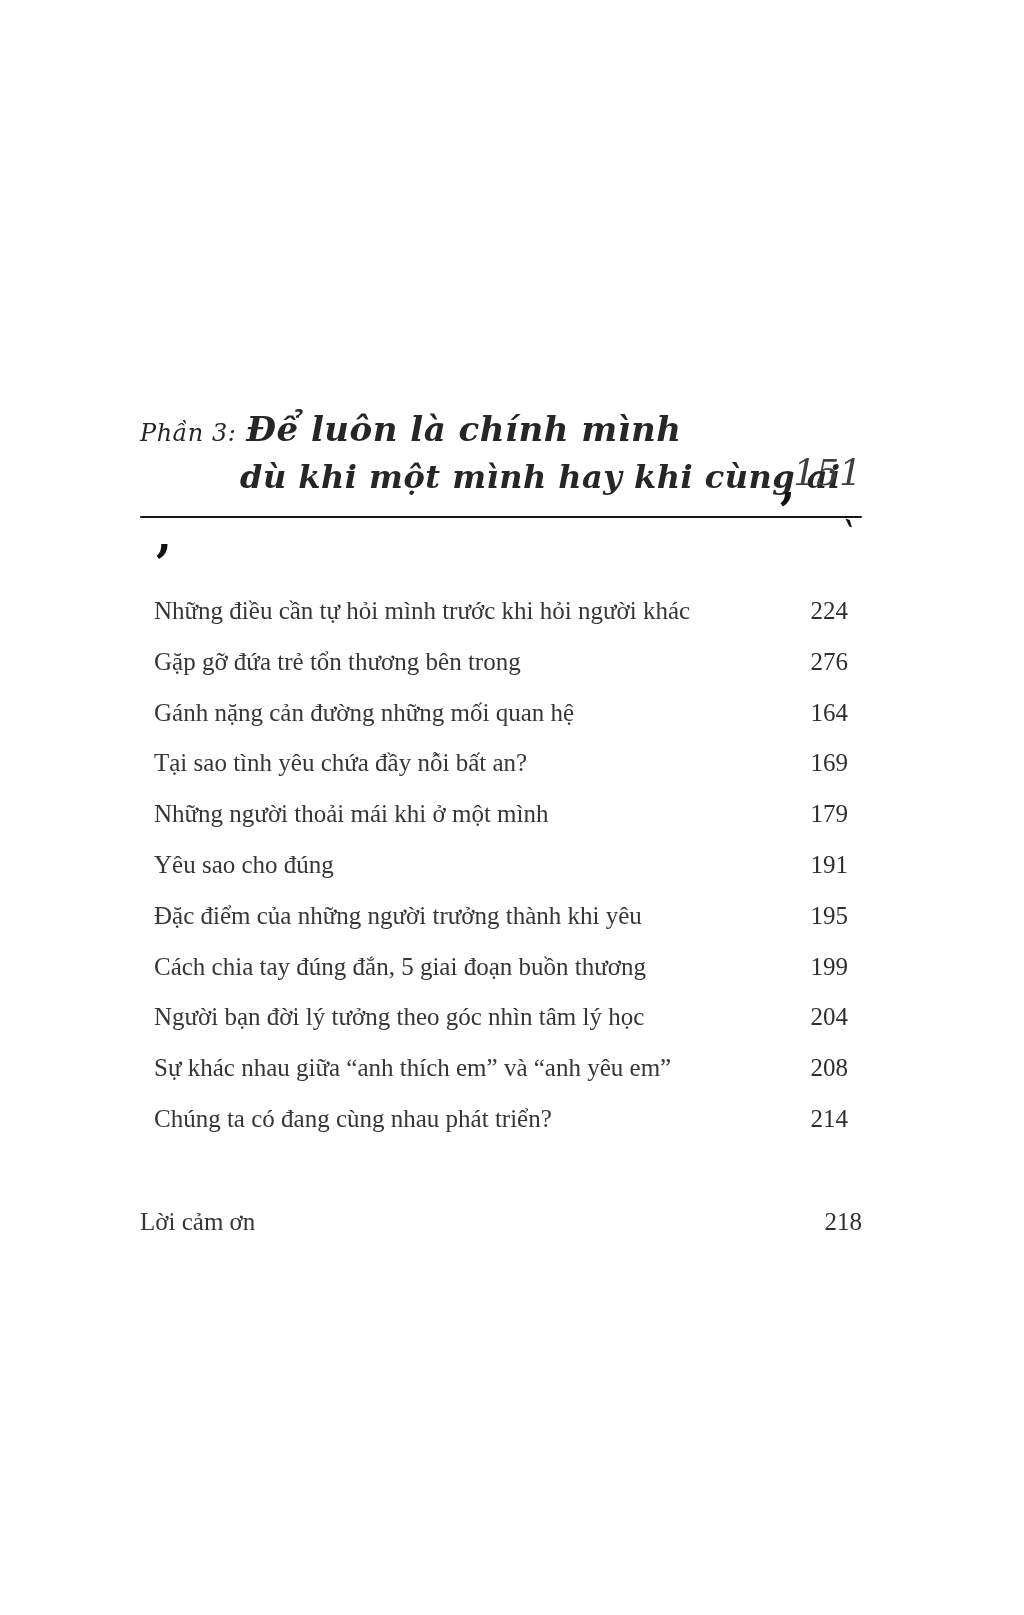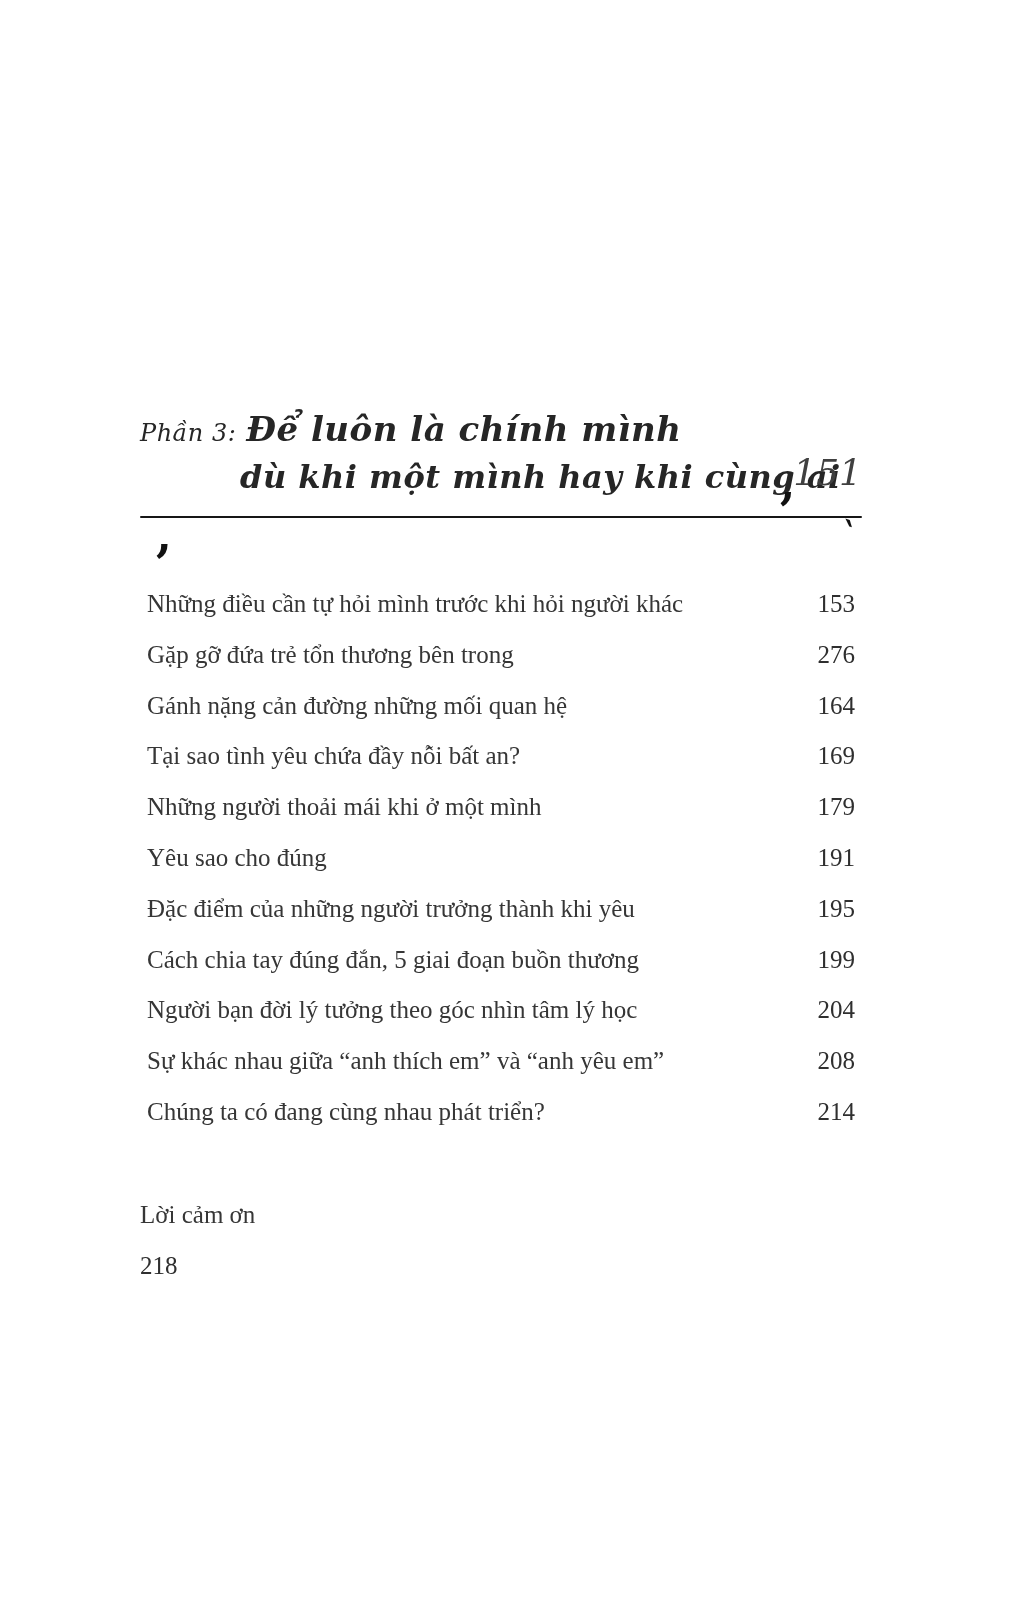--- a/index.html
+++ b/index.html
@@ -97,21 +97,21 @@
 
   
   .toc-area {
     position: absolute;
     top: 572px;
     left: 140px;
     width: 722px;
   }
   .toc-list {
     list-style: none;
-    margin: 7px;
+    margin: 14px;
     padding: 0;
   }
   .toc-row {
     display: flex;
     justify-content: space-between;
     align-items: baseline;
     height: 50.8px;
     line-height: 50.8px;
     font-size: 25px;
     color: #363636;
@@ -126,21 +126,20 @@
   }
   .ack-row {
     display: flex;
     justify-content: space-between;
     align-items: baseline;
     margin-top: 52px;
     height: 50.8px;
     line-height: 50.8px;
     font-size: 25px;
     color: #363636;
-    flex-direction: column;
   }
 </style>
 </head>
 <body>
 
 <div class="page">
 
   <div class="section-header">
     <div class="header-line1">
       <span class="part-label">Phần 3:</span><span class="title-script">Để luôn là chính mình</span>
@@ -152,21 +151,21 @@
 
   <div class="divider-rule"></div>
   <span class="ink-mark ink-left">,</span>
   <span class="ink-mark ink-right-upper">,</span>
   <span class="ink-mark ink-right-lower">`</span>
 
   <div class="toc-area">
     <ul class="toc-list">
       <li class="toc-row">
         <span class="toc-title">Những điều cần tự hỏi mình trước khi hỏi người khác</span>
-        <span class="toc-page">153</span>
+        <span class="toc-page">224</span>
       </li>
       <li class="toc-row">
         <span class="toc-title">Gặp gỡ đứa trẻ tổn thương bên trong</span>
         <span class="toc-page">276</span>
       </li>
       <li class="toc-row">
         <span class="toc-title">Gánh nặng cản đường những mối quan hệ</span>
         <span class="toc-page">164</span>
       </li>
       <li class="toc-row">

